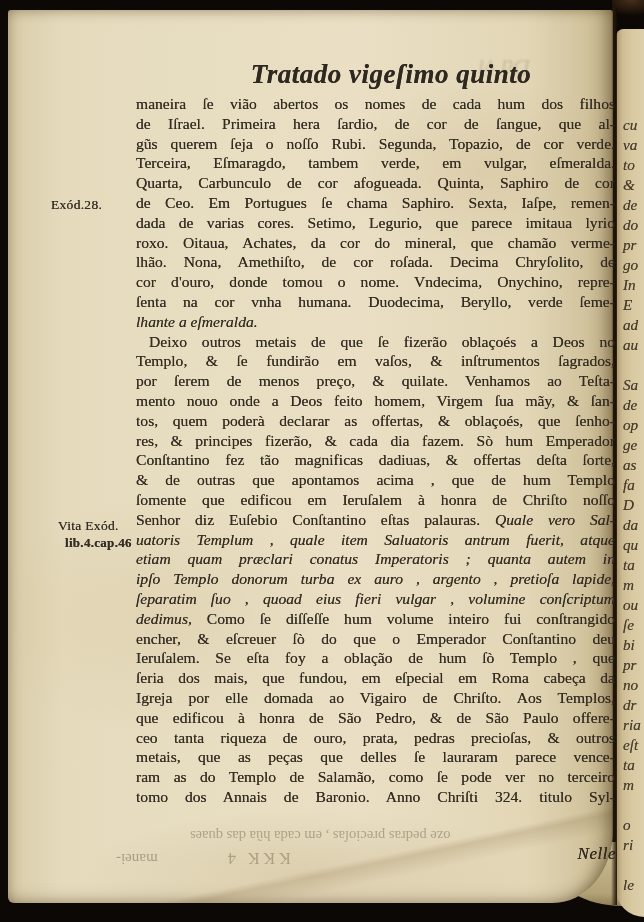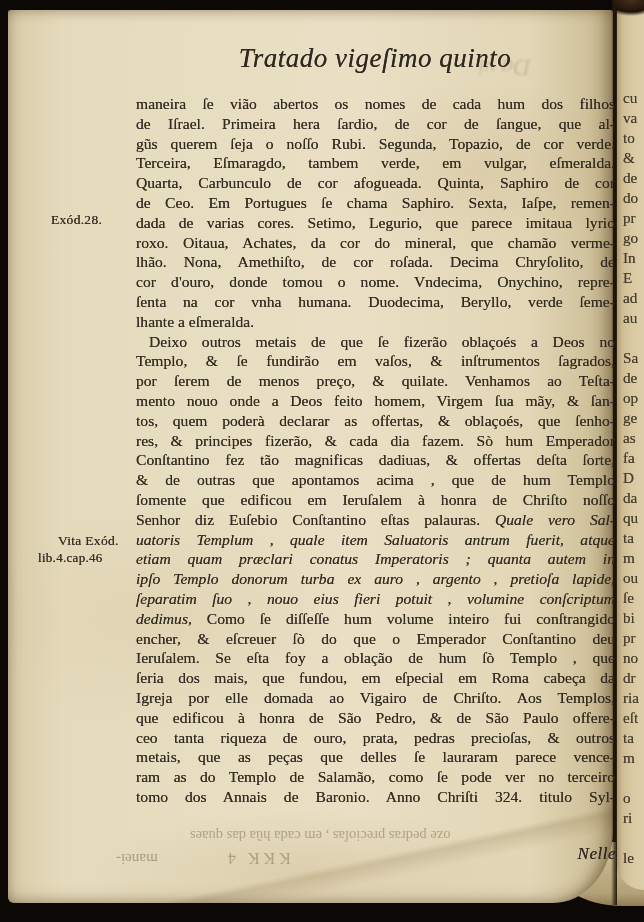--- a/index.html
+++ b/index.html
@@ -15,23 +15,23 @@
 
   
   .page-under{
     position:absolute;left:552px;top:842px;width:92px;height:64px;z-index:1;
     background:linear-gradient(180deg,#cfc099,#b3a277 80%,#8f7d55);
     border-bottom-left-radius:70px 45px;
   }
 
   
   .page-next{
-    position:absolute;left:616px;top:2px;width:28px;height:888px;z-index:2;
+    position:absolute;left:616px;top:29px;width:28px;height:888px;z-index:2;
     background:linear-gradient(90deg,#a9956c 0%,#cdbc93 22%,var(--next-paper) 55%,#dccfa9 100%);
-    border-radius:8px 0 0 30px;overflow:hidden;
+    border-radius:8px 0 0 30px;overflow:hidden;font-style:italic;
   }
   .frag-col{
     position:absolute;left:7px;top:86px;width:60px;
     font-size:15.2px;line-height:20px;color:#473d2d;
     text-shadow:0 0 .45px rgba(60,50,35,.7);white-space:pre;
   }
   .frag-col div{height:20px;}
 
   
   .binding-top{
@@ -50,43 +50,43 @@
       linear-gradient(90deg,#d8cca9 0%,#e5dabc 9%,var(--paper) 30%,#eadfc4 58%,#e2d6b6 86%,#d2c49e 95%,#c3b48c 99%);
     border-radius:3px 3px 60px 6px / 3px 3px 72px 6px;
     box-shadow:
       inset -13px 0 16px -8px rgba(85,65,35,.55),
       inset 9px 0 14px -9px rgba(110,90,55,.45),
       inset 0 9px 14px -9px rgba(110,90,55,.40),
       inset 0 -11px 16px -9px rgba(110,90,55,.42);
   }
 
   .header-title{
-    position:absolute;left:128px;top:33px;width:478px;margin:0;
-    text-align:center;font-style:italic;font-weight:normal;
+    position:absolute;left:128px;top:33px;width:478px;margin:16px;
+    text-align:center;font-style:italic;font-weight:bold;
     font-size:27px;letter-spacing:.5px;color:#2e2820;
     text-shadow:0 0 .5px rgba(46,40,32,.85);
   }
 
   .text-block{
     position:absolute;left:128px;top:84px;width:479px;
     font-size:15.6px;line-height:19.8px;color:var(--ink);
     text-shadow:0 0 .45px rgba(50,42,30,.8);
   }
   .line{height:19.8px;text-align:justify;text-align-last:justify;}
-  .line.noJ{text-align-last:left;}
+  .line.noJ{text-align-last:left;font-style:italic;}
   .line.ind{text-indent:13px;}
   .it{font-style:italic;}
 
   .margin-note{
     position:absolute;font-size:13.5px;color:#352e24;
-    text-shadow:0 0 .5px rgba(53,46,36,.85);letter-spacing:.3px;margin-top:15px;
+    text-shadow:0 0 .5px rgba(53,46,36,.85);letter-spacing:.3px;
   }
   .note-exod{left:43px;top:187px;}
   .note-vita1{left:50px;top:508px;}
-  .note-vita2{left:30px;top:525px;font-size:13px;}
+  .note-vita2{left:57px;top:525px;font-size:13px;font-weight:bold;}
 
   .catchword{
     position:absolute;left:430px;top:834px;width:178px;text-align:right;
     font-size:17px;font-style:italic;color:#2f2920;
     text-shadow:0 0 .6px rgba(47,41,32,.9);letter-spacing:.5px;
   }
 
   
   .ghost{
     position:absolute;color:#786c54;transform:rotate(180deg);
@@ -145,21 +145,21 @@
         <div class="line"><span>mento nouo onde a Deos feito homem, Virgem ſua mãy, &amp; ſan-</span></div>
         <div class="line"><span>tos, quem poderà declarar as offertas, &amp; oblaçoés, que ſenho-</span></div>
         <div class="line"><span>res, &amp; principes fizerão, &amp; cada dia fazem. Sò hum Emperador</span></div>
         <div class="line"><span>Conſtantino fez tão magnificas dadiuas, &amp; offertas deſta ſorte,</span></div>
         <div class="line"><span>&amp; de outras que apontamos acima , que de hum Templo</span></div>
         <div class="line"><span>ſomente que edificou em Ieruſalem à honra de Chriſto noſſo</span></div>
         <div class="line"><span>Senhor diz Euſebio Conſtantino eſtas palauras. </span><span class="it">Quale vero Sal-</span></div>
         <div class="line"><span class="it">uatoris Templum , quale item Saluatoris antrum fuerit, atque</span></div>
         <div class="line"><span class="it">etiam quam præclari conatus Imperatoris ; quanta autem in</span></div>
         <div class="line"><span class="it">ipſo Templo donorum turba ex auro , argento , pretioſa lapide,</span></div>
-        <div class="line"><span class="it">ſeparatim ſuo , nouo eius fieri potuit , volumine conſcriptum</span></div>
+        <div class="line"><span class="it">ſeparatim ſuo , quoad eius fieri vulgar , volumine conſcriptum</span></div>
         <div class="line"><span class="it">dedimus,</span><span> Como ſe diſſeſſe hum volume inteiro fui conſtrangido</span></div>
         <div class="line"><span>encher, &amp; eſcreuer ſò do que o Emperador Conſtantino deu</span></div>
         <div class="line"><span>Ieruſalem.  Se eſta foy a oblação de hum ſò Templo , que</span></div>
         <div class="line"><span>ſeria dos mais, que fundou, em eſpecial em Roma cabeça da</span></div>
         <div class="line"><span>Igreja por elle domada ao Vigairo de Chriſto.  Aos Templos,</span></div>
         <div class="line"><span>que edificou à honra de São Pedro, &amp; de São Paulo offere-</span></div>
         <div class="line"><span>ceo tanta riqueza de ouro, prata, pedras precioſas, &amp; outros</span></div>
         <div class="line"><span>metais, que as peças que delles ſe lauraram parece vence-</span></div>
         <div class="line"><span>ram as do Templo de Salamão, como ſe pode ver no terceiro</span></div>
         <div class="line"><span>tomo dos Annais de Baronio.  Anno Chriſti 324. titulo Syl-</span></div>

